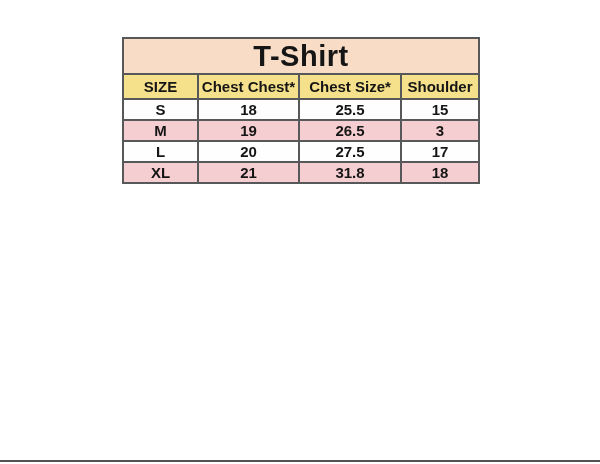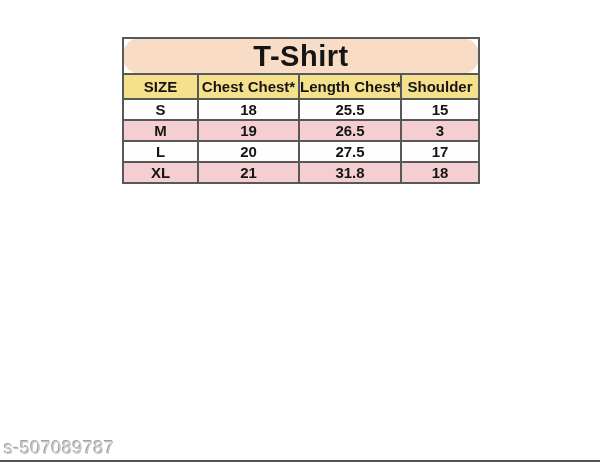--- a/index.html
+++ b/index.html
@@ -31,21 +31,20 @@
     vertical-align: middle;
     overflow: hidden;
     white-space: nowrap;
   }
 
   .title-cell {
     background: #f9dcc6;
     height: 36px;
     font-size: 29px;
     letter-spacing: 0.5px;
-    border-radius: 17px;
   }
 
   .header-row th {
     background: #f5e18b;
     height: 25px;
     font-size: 15px;
   }
   .header-row th.small-header { font-size: 15px; }
 
   .data-row td {
@@ -88,21 +87,21 @@
       <col style="width:102px">
       <col style="width:78px">
     </colgroup>
     <thead>
       <tr>
         <th class="title-cell" colspan="4">T-Shirt</th>
       </tr>
       <tr class="header-row">
         <th>SIZE</th>
         <th>Chest Chest*</th>
-        <th>Length Chest*</th>
+        <th>Chest Size*</th>
         <th class="small-header">Shoulder</th>
       </tr>
     </thead>
     <tbody>
         <tr class="data-row stripe-0">
           <td>S</td>
           <td>18</td>
           <td>25.5</td>
           <td>15</td>
         </tr>
@@ -120,17 +119,16 @@
         </tr>
         <tr class="data-row stripe-1">
           <td>XL</td>
           <td>21</td>
           <td>31.8</td>
           <td>18</td>
         </tr>
       </tbody>
   </table>
 
-  <div class="watermark">s-507089787</div>
 
   <div class="bottom-line"></div>
 
 </div>
 
 </body></html>

